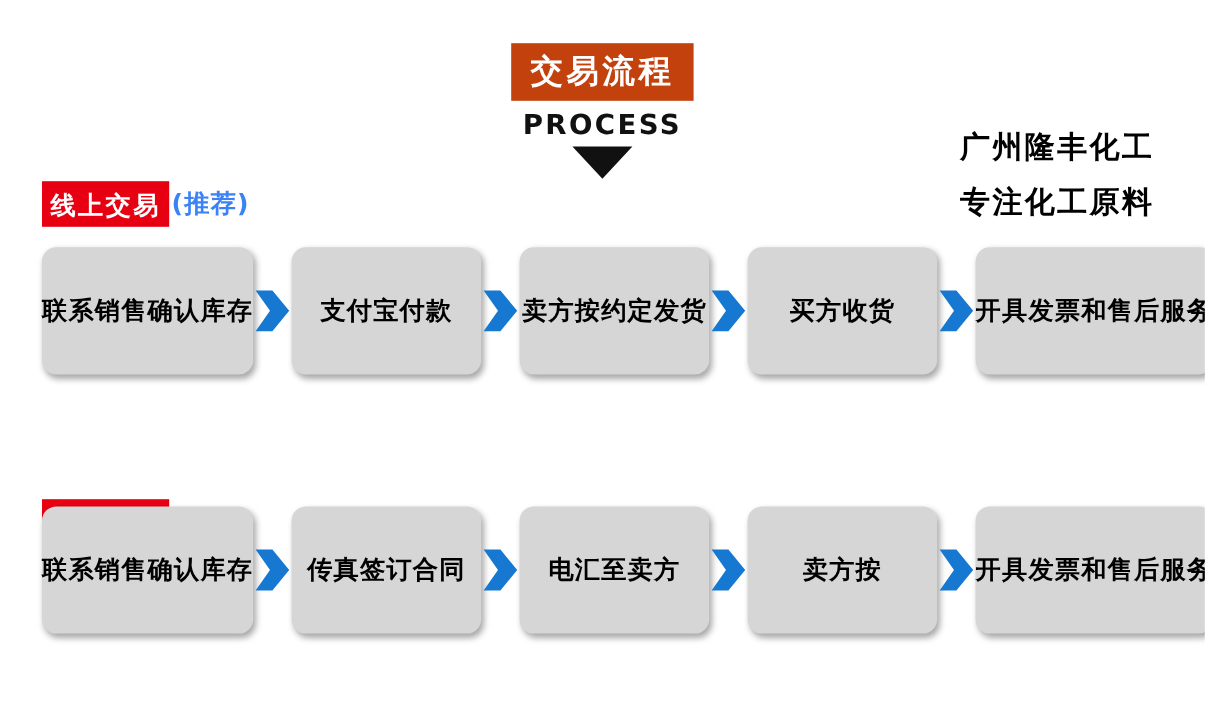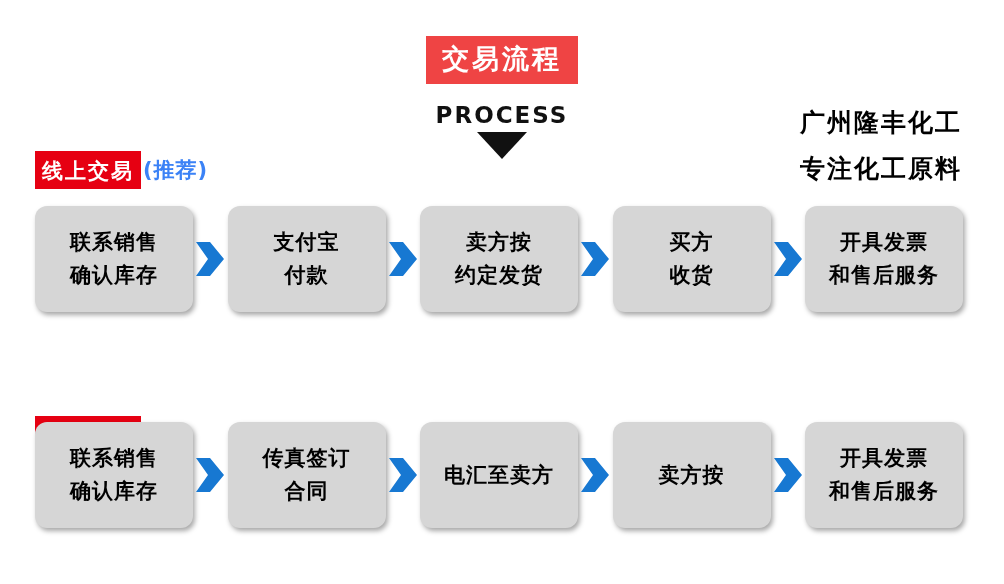--- a/index.html
+++ b/index.html
@@ -4,26 +4,26 @@
 <style>
   * { margin:0; padding:0; box-sizing:border-box; }
   body { background:#ffffff; font-family:"DejaVu Sans","Liberation Sans",sans-serif; }
   .page {
     position:relative; width:1004px; height:584px; background:#ffffff;
     margin:0 auto; overflow:hidden;
   }
   
   .header { position:absolute; top:36px; left:0; width:100%; text-align:center; }
   .title-banner {
-    display:inline-block; background:#ef4444; color:#ffffff;
+    display:inline-block; background:#c2410c; color:#ffffff;
     font-size:27px; font-weight:bold; letter-spacing:3px;
     padding:5px 16px 7px 16px;
   }
   .subtitle {
-    margin-top:18px; color:#111111; font-size:23px; font-weight:bold;
+    margin-top:8px; color:#111111; font-size:23px; font-weight:bold;
     letter-spacing:2px;
   }
   .down-triangle {
     width:0; height:0; margin:4px auto 0 auto;
     border-left:25px solid transparent;
     border-right:25px solid transparent;
     border-top:27px solid #111111;
   }
   
   .watermark {
@@ -45,21 +45,21 @@
   }
   
   .steps-row {
     position:absolute; left:35px; width:928px; height:110px;
     display:flex; align-items:center; justify-content:space-between;
   }
   .steps-row.row1 { top:204px; }
   .steps-row.row2 { top:420px; }
   .step-box {
     flex:0 0 158px; height:106px; background:#d6d6d6;
-    border-radius:12px; display:flex; flex-direction:column;
+    border-radius:12px; display:flex; flex-direction:row;
     align-items:center; justify-content:center;
     box-shadow:2px 3px 5px rgba(0,0,0,0.35);
   }
   .step-line {
     color:#000000; font-size:21px; font-weight:bold; line-height:33px;
     letter-spacing:1px; white-space:nowrap;
   }
   .arrow { flex:0 0 32px; height:38px; display:flex; align-items:center; justify-content:center; }
   .arrow svg { display:block; }
 </style>

